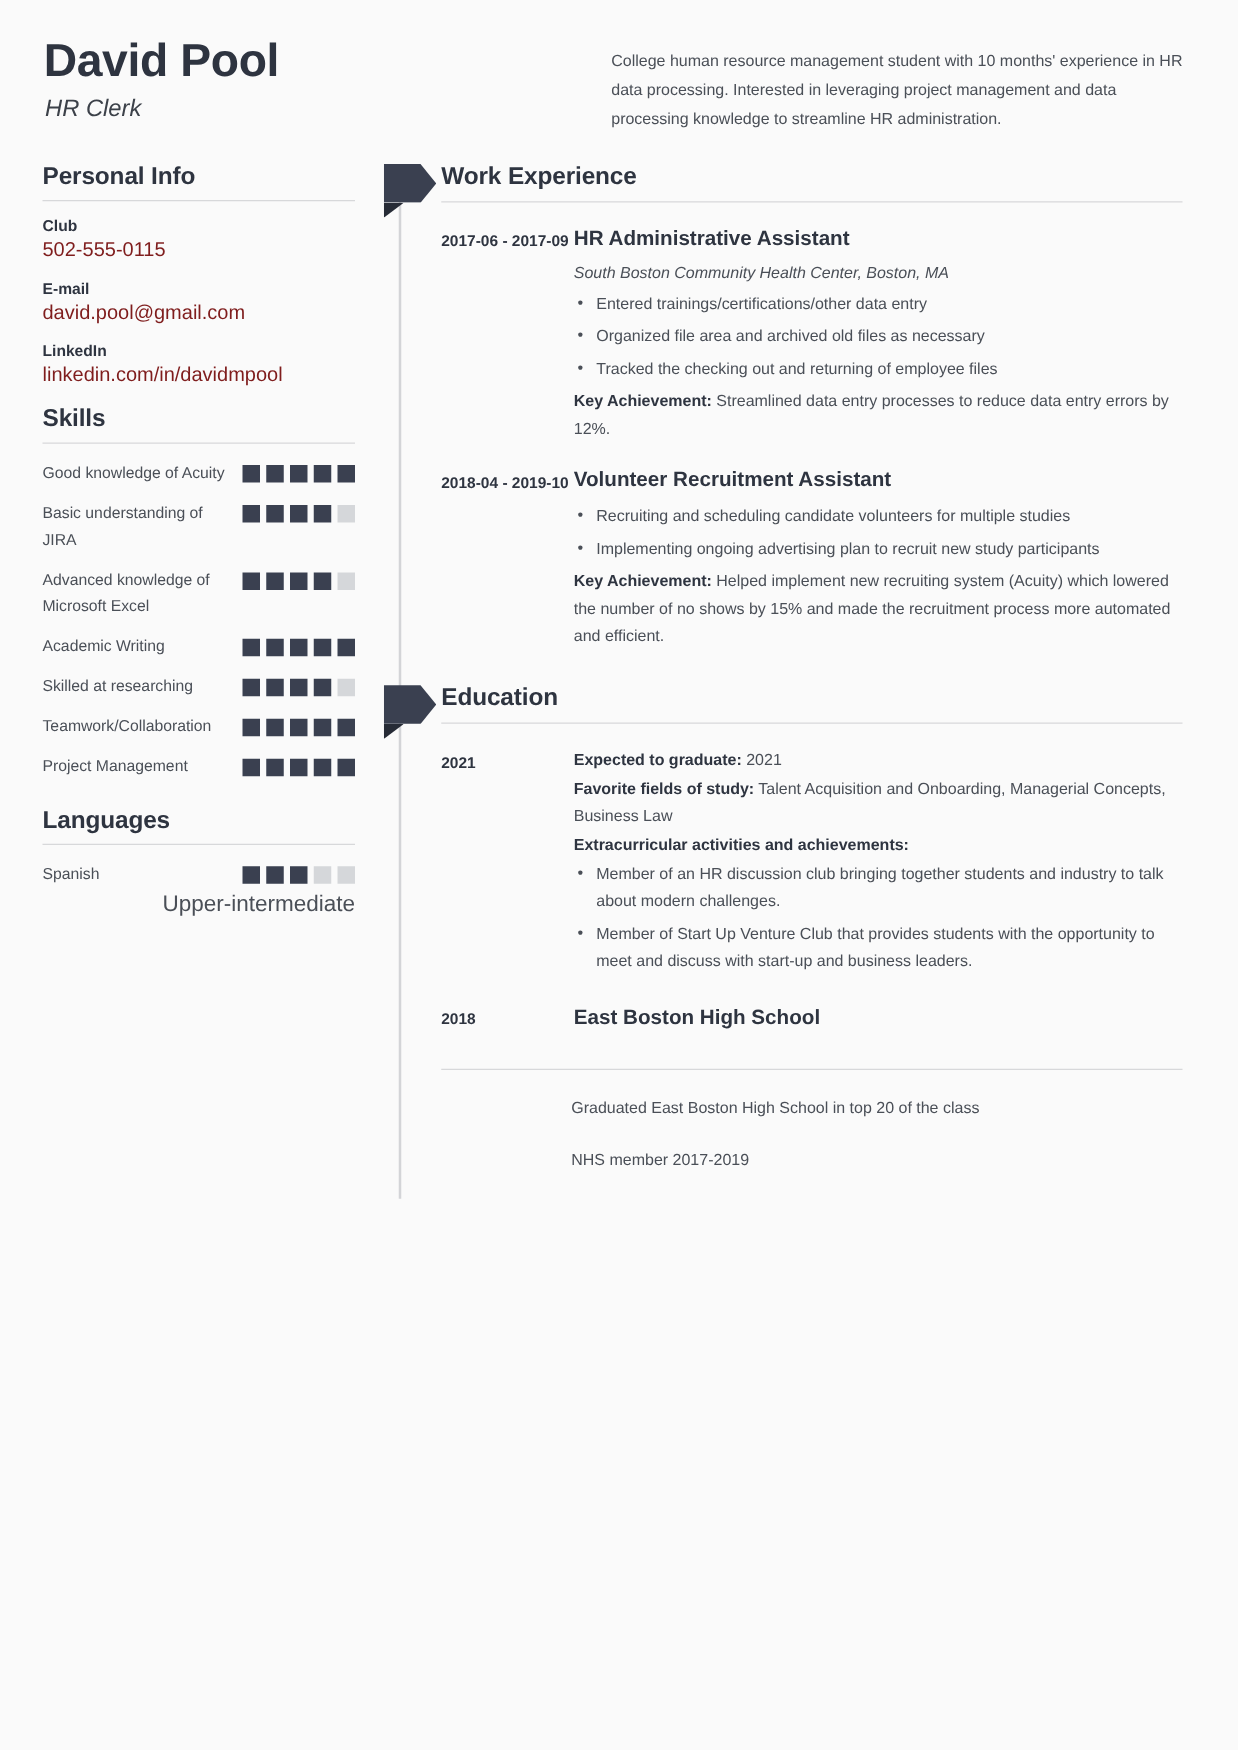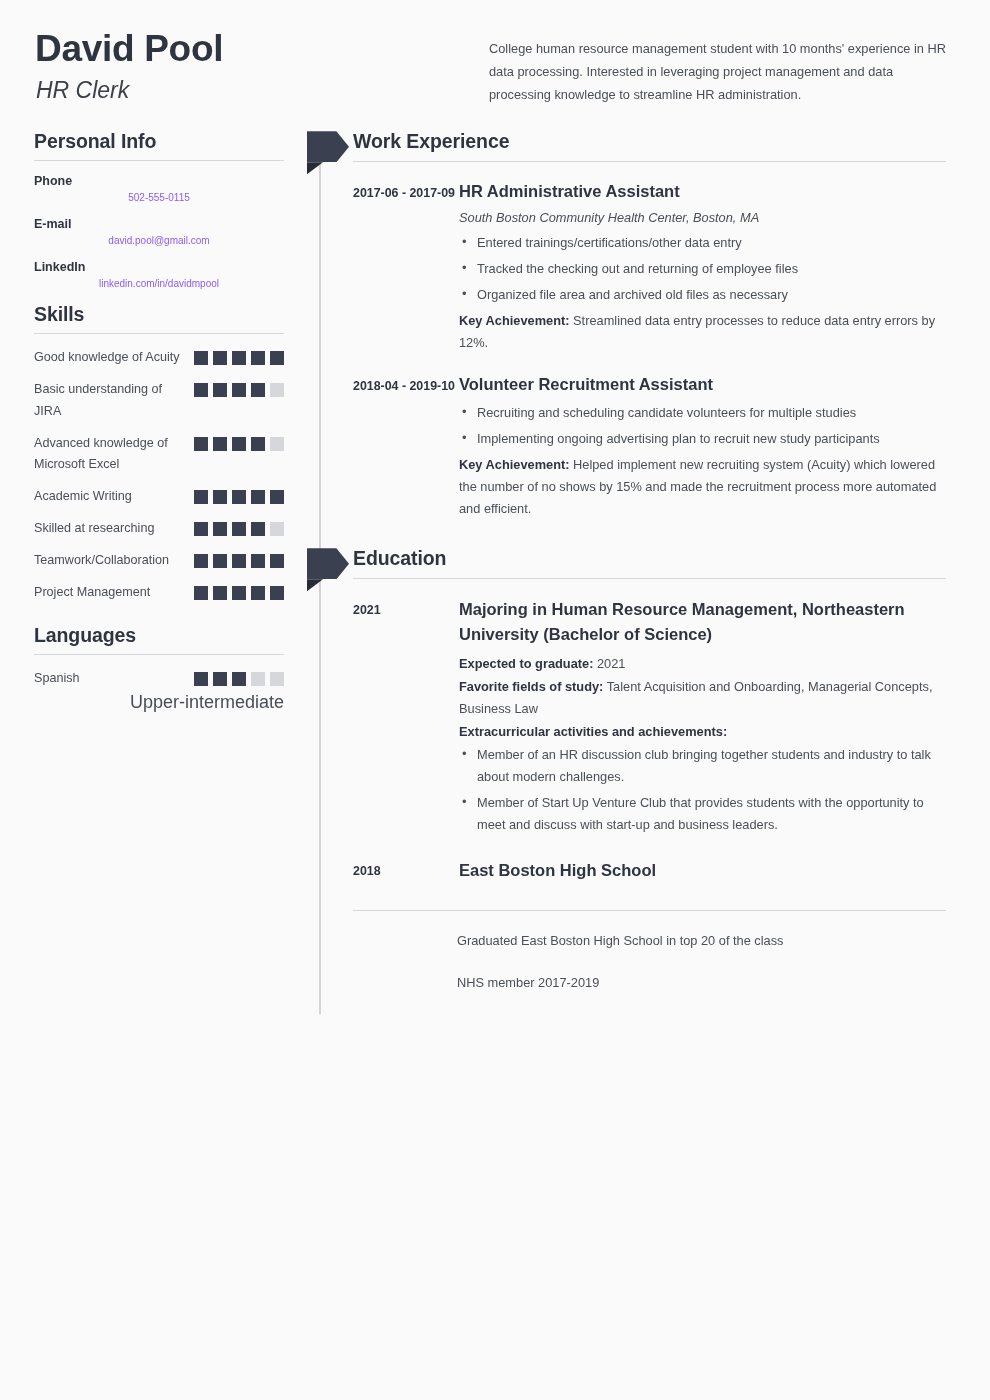--- a/index.html
+++ b/index.html
@@ -37,21 +37,21 @@
   .name {
     font-size: 37px;
     font-weight: bold;
     color: #2e3440;
     letter-spacing: -0.3px;
     line-height: 1.15;
     margin: 0 0 6px 0;
     padding-left: 1px;
   }
   .job-title {
-    font-size: 23px;
+    font-size: 19px;
     font-style: italic;
     color: #3c4149;
     font-weight: normal;
     margin: 0;
     padding-left: 2px;
   }
   .header-right {
     flex: 1;
     padding-top: 10px;
   }
@@ -100,24 +100,23 @@
   .contact-item {
     margin-bottom: 14px;
   }
   .contact-label {
     font-size: 12.5px;
     font-weight: bold;
     color: #2e3440;
     margin: 0 0 4px 0;
   }
   .contact-value {
-    font-size: 10px;
-    color: #8b5cf6;
+    font-size: 16px;
+    color: #7f1d1d;
     margin: 0;
-    text-align: center;
   }
 
   .rating-row {
     display: flex;
     align-items: flex-start;
     justify-content: space-between;
     margin-bottom: 10px;
     min-height: 22px;
   }
   .rating-label {
@@ -304,21 +303,21 @@
 
   <div class="body-cols">
 
     <div class="col-left">
 
       <div class="side-section">
         <h2 class="side-heading">Personal Info</h2>
         <div class="side-rule"></div>
 
         <div class="contact-item">
-          <div class="contact-label">Phone</div>
+          <div class="contact-label">Club</div>
           <div class="contact-value">502-555-0115</div>
         </div>
         <div class="contact-item">
           <div class="contact-label">E-mail</div>
           <div class="contact-value">david.pool@gmail.com</div>
         </div>
         <div class="contact-item">
           <div class="contact-label">LinkedIn</div>
           <div class="contact-value">linkedin.com/in/davidmpool</div>
         </div>
@@ -434,22 +433,22 @@
         </div>
         <div class="sec-rule"></div>
         <div id="work-entries">
             <div class="entry">
               <div class="entry-date">2017-06 - 2017-09</div>
               <div class="entry-body">
                 <div class="entry-title">HR Administrative Assistant</div>
                 <div class="entry-sub">South Boston Community Health Center, Boston, MA</div>
                 <ul class="bullets">
                   <li>Entered trainings/certifications/other data entry</li>
+                  <li>Organized file area and archived old files as necessary</li>
                   <li>Tracked the checking out and returning of employee files</li>
-                  <li>Organized file area and archived old files as necessary</li>
                 </ul>
                 <div class="kv-line"><b>Key Achievement:</b> Streamlined data entry processes to reduce data entry errors by 12%.</div>
               </div>
             </div>
             <div class="entry">
               <div class="entry-date">2018-04 - 2019-10</div>
               <div class="entry-body">
                 <div class="entry-title">Volunteer Recruitment Assistant</div>
                 <ul class="bullets">
                   <li>Recruiting and scheduling candidate volunteers for multiple studies</li>
@@ -467,21 +466,20 @@
             <span class="flag"></span>
               <span class="fold"></span>
           </span>
           <h2 class="sec-title">Education</h2>
         </div>
         <div class="sec-rule"></div>
         <div id="education-entries">
             <div class="entry">
               <div class="entry-date">2021</div>
               <div class="entry-body">
-                <div class="edu-degree">Majoring in Human Resource Management, Northeastern University (Bachelor of Science)</div>
                 <div class="kv-line"><b>Expected to graduate:</b> 2021</div>
                 <div class="kv-line"><b>Favorite fields of study:</b> Talent Acquisition and Onboarding, Managerial Concepts, Business Law</div>
                 <div class="kv-line"><b>Extracurricular activities and achievements:</b></div>
                 <ul class="bullets">
                   <li>Member of an HR discussion club bringing together students and industry to talk about modern challenges.</li>
                   <li>Member of Start Up Venture Club that provides students with the opportunity to meet and discuss with start-up and business leaders.</li>
                 </ul>
               </div>
             </div>
             <div class="entry">

